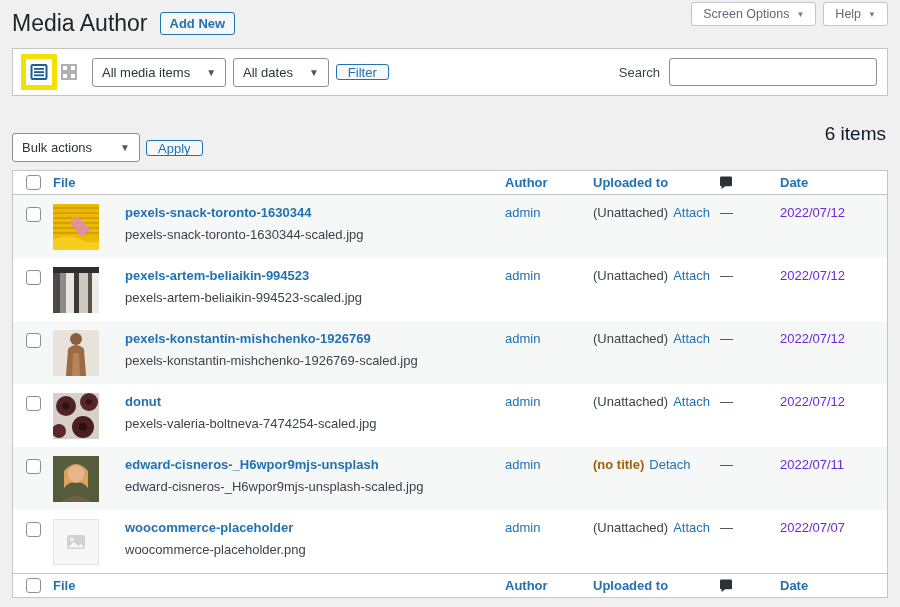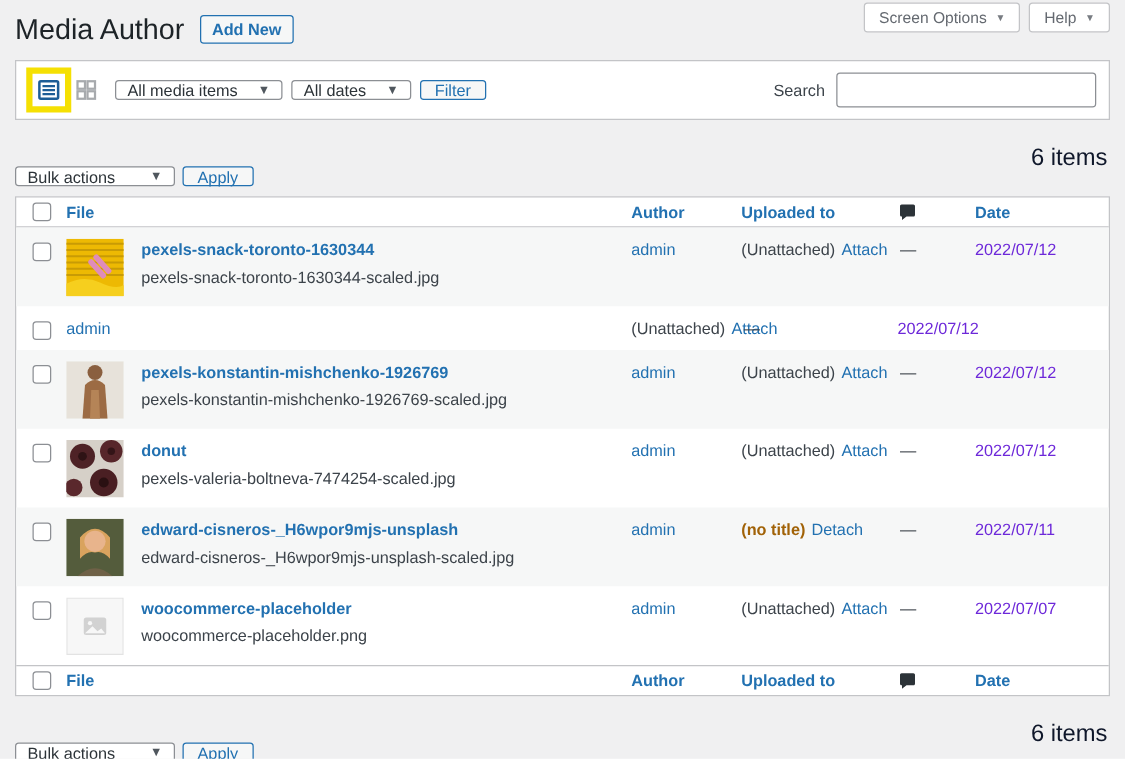--- a/index.html
+++ b/index.html
@@ -33,21 +33,21 @@
     margin-top:11px; background:#fff; border:1px solid #c3c4c7;
     padding:5px 8px; display:flex; align-items:center; justify-content:space-between;
   }
   .filter-left { display:flex; align-items:center; gap:7px; }
   .view-switch { display:flex; align-items:center; margin-right:4px; }
   .list-view-highlight { border:5px solid #f5e003; background:#fff; padding:1px; display:flex; }
   .view-btn { display:flex; align-items:center; justify-content:center; width:24px; height:24px; cursor:pointer; }
   .wp-select {
     display:inline-flex; align-items:center; gap:16px;
     background:#fff; border:1px solid #8c8f94; border-radius:3px;
-    height:16px; padding:0 9px; color:#2c3338; cursor:pointer;
+    height:29px; padding:0 9px; color:#2c3338; cursor:pointer;
   }
   .sel-chev { color:#50575e; font-size:10px; }
   .filter-btn, .apply-btn {
     height:16px; padding:0 11px; background:#f6f7f7; border:1px solid #2271b1;
     border-radius:3px; color:#2271b1; font-size:13px; cursor:pointer;
   }
   .search-group { display:flex; align-items:center; gap:9px; padding-right:2px; }
   .search-input {
     width:208px; height:28px; background:#fff; border:1px solid #8c8f94;
     border-radius:3px; padding:0 8px; font-size:13px; color:#2c3338;
@@ -68,21 +68,21 @@
   .th-link { color:#2271b1; text-decoration:none; cursor:pointer; }
   .tbody .trow { padding:9px 0 8px; align-items:start; }
   .tbody .trow:nth-child(odd) { background:#f6f7f7; }
 
   .cb-cell { display:flex; justify-content:center; padding-top:3px; }
   .thead .cb-cell, .tfoot .cb-cell { padding-top:0; }
   .checkbox {
     width:15px; height:15px; background:#fff; border:1px solid #8c8f94;
     border-radius:3px; display:inline-block; cursor:pointer;
   }
-  .file-cell { display:flex; gap:14px; }
+  .file-cell { display:flex; gap:26px; }
   .thumb { width:46px; height:46px; flex:0 0 46px; display:block; }
   .file-texts { padding-top:1px; }
   .file-title { display:block; color:#2271b1; font-weight:700; text-decoration:none; margin-bottom:7px; cursor:pointer; }
   .file-name { color:#3c434a; }
   .author-link { color:#2271b1; text-decoration:none; cursor:pointer; padding-top:1px; display:inline-block; }
   .uploaded-cell { display:flex; flex-direction:row; gap:5px; padding-top:1px; }
   .upload-status { color:#3c434a; }
   .upload-status.is-link { color:#a16207; font-weight:700; cursor:pointer; }
   .upload-action { color:#2271b1; text-decoration:none; cursor:pointer; align-self:flex-start; }
   .comment-cell { padding-top:1px; color:#3c434a; padding-left:2px; }
@@ -212,20 +212,37 @@
           <a class="upload-action">Attach</a>
         </div>
         <div class="comment-cell">—</div>
         <div class="date-cell">2022/07/12</div>
       </div>
 
       <div class="trow">
         <div class="cb-cell">
             <span class="checkbox"></span>
           </div>
+        <div class="file-cell">
+          <svg class="thumb" viewBox="0 0 46 46">
+            <rect width="46" height="46" fill="#d8d3cc"></rect>
+            <rect x="0" width="7" height="46" fill="#4a4a48"></rect>
+            <rect x="7" width="6" height="46" fill="#8e8a84"></rect>
+            <rect x="13" width="8" height="46" fill="#e9e6e0"></rect>
+            <rect x="21" width="5" height="46" fill="#3b3b39"></rect>
+            <rect x="26" width="9" height="46" fill="#cfc9c0"></rect>
+            <rect x="35" width="4" height="46" fill="#57524c"></rect>
+            <rect x="39" width="7" height="46" fill="#efece7"></rect>
+            <rect width="46" height="6" fill="#2e2d2b"></rect>
+          </svg>
+          <div class="file-texts">
+            <a class="file-title">pexels-artem-beliaikin-994523</a>
+            <span class="file-name">pexels-artem-beliaikin-994523-scaled.jpg</span>
+          </div>
+        </div>
         <div><a class="author-link">admin</a></div>
         <div class="uploaded-cell">
           <span class="upload-status">(Unattached)</span>
           <a class="upload-action">Attach</a>
         </div>
         <div class="comment-cell">—</div>
         <div class="date-cell">2022/07/12</div>
       </div>
 
       <div class="trow">

